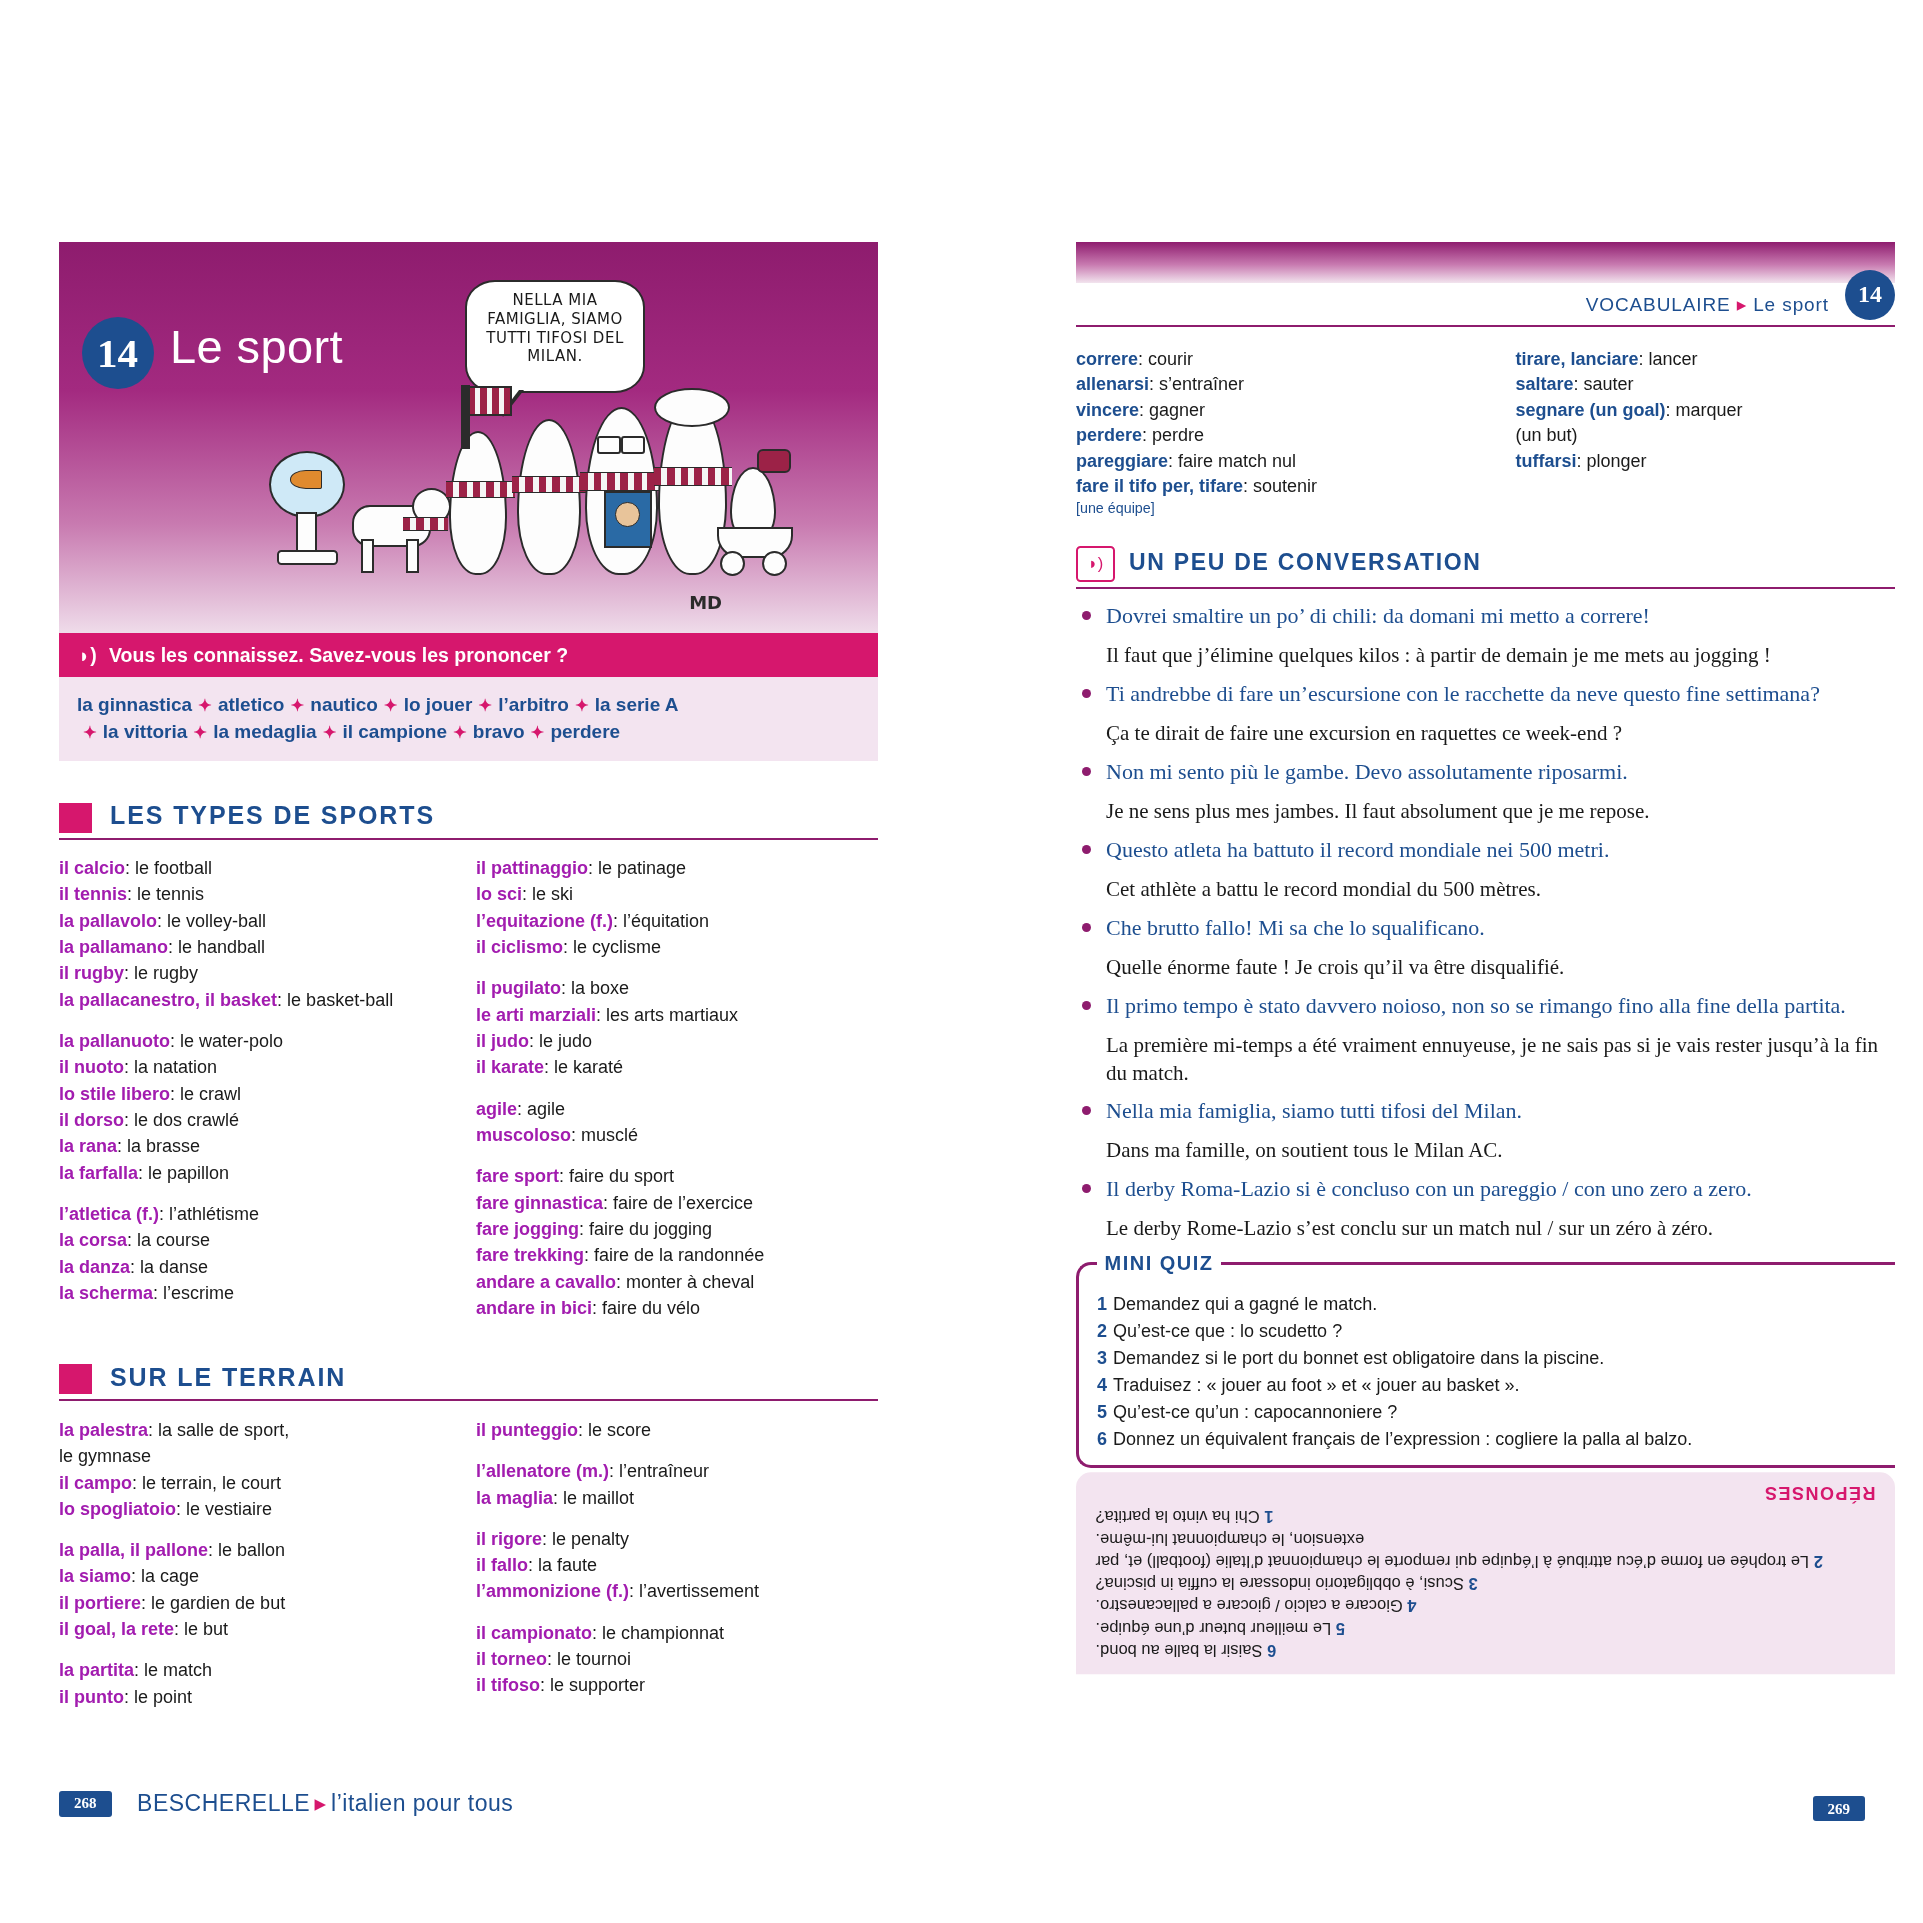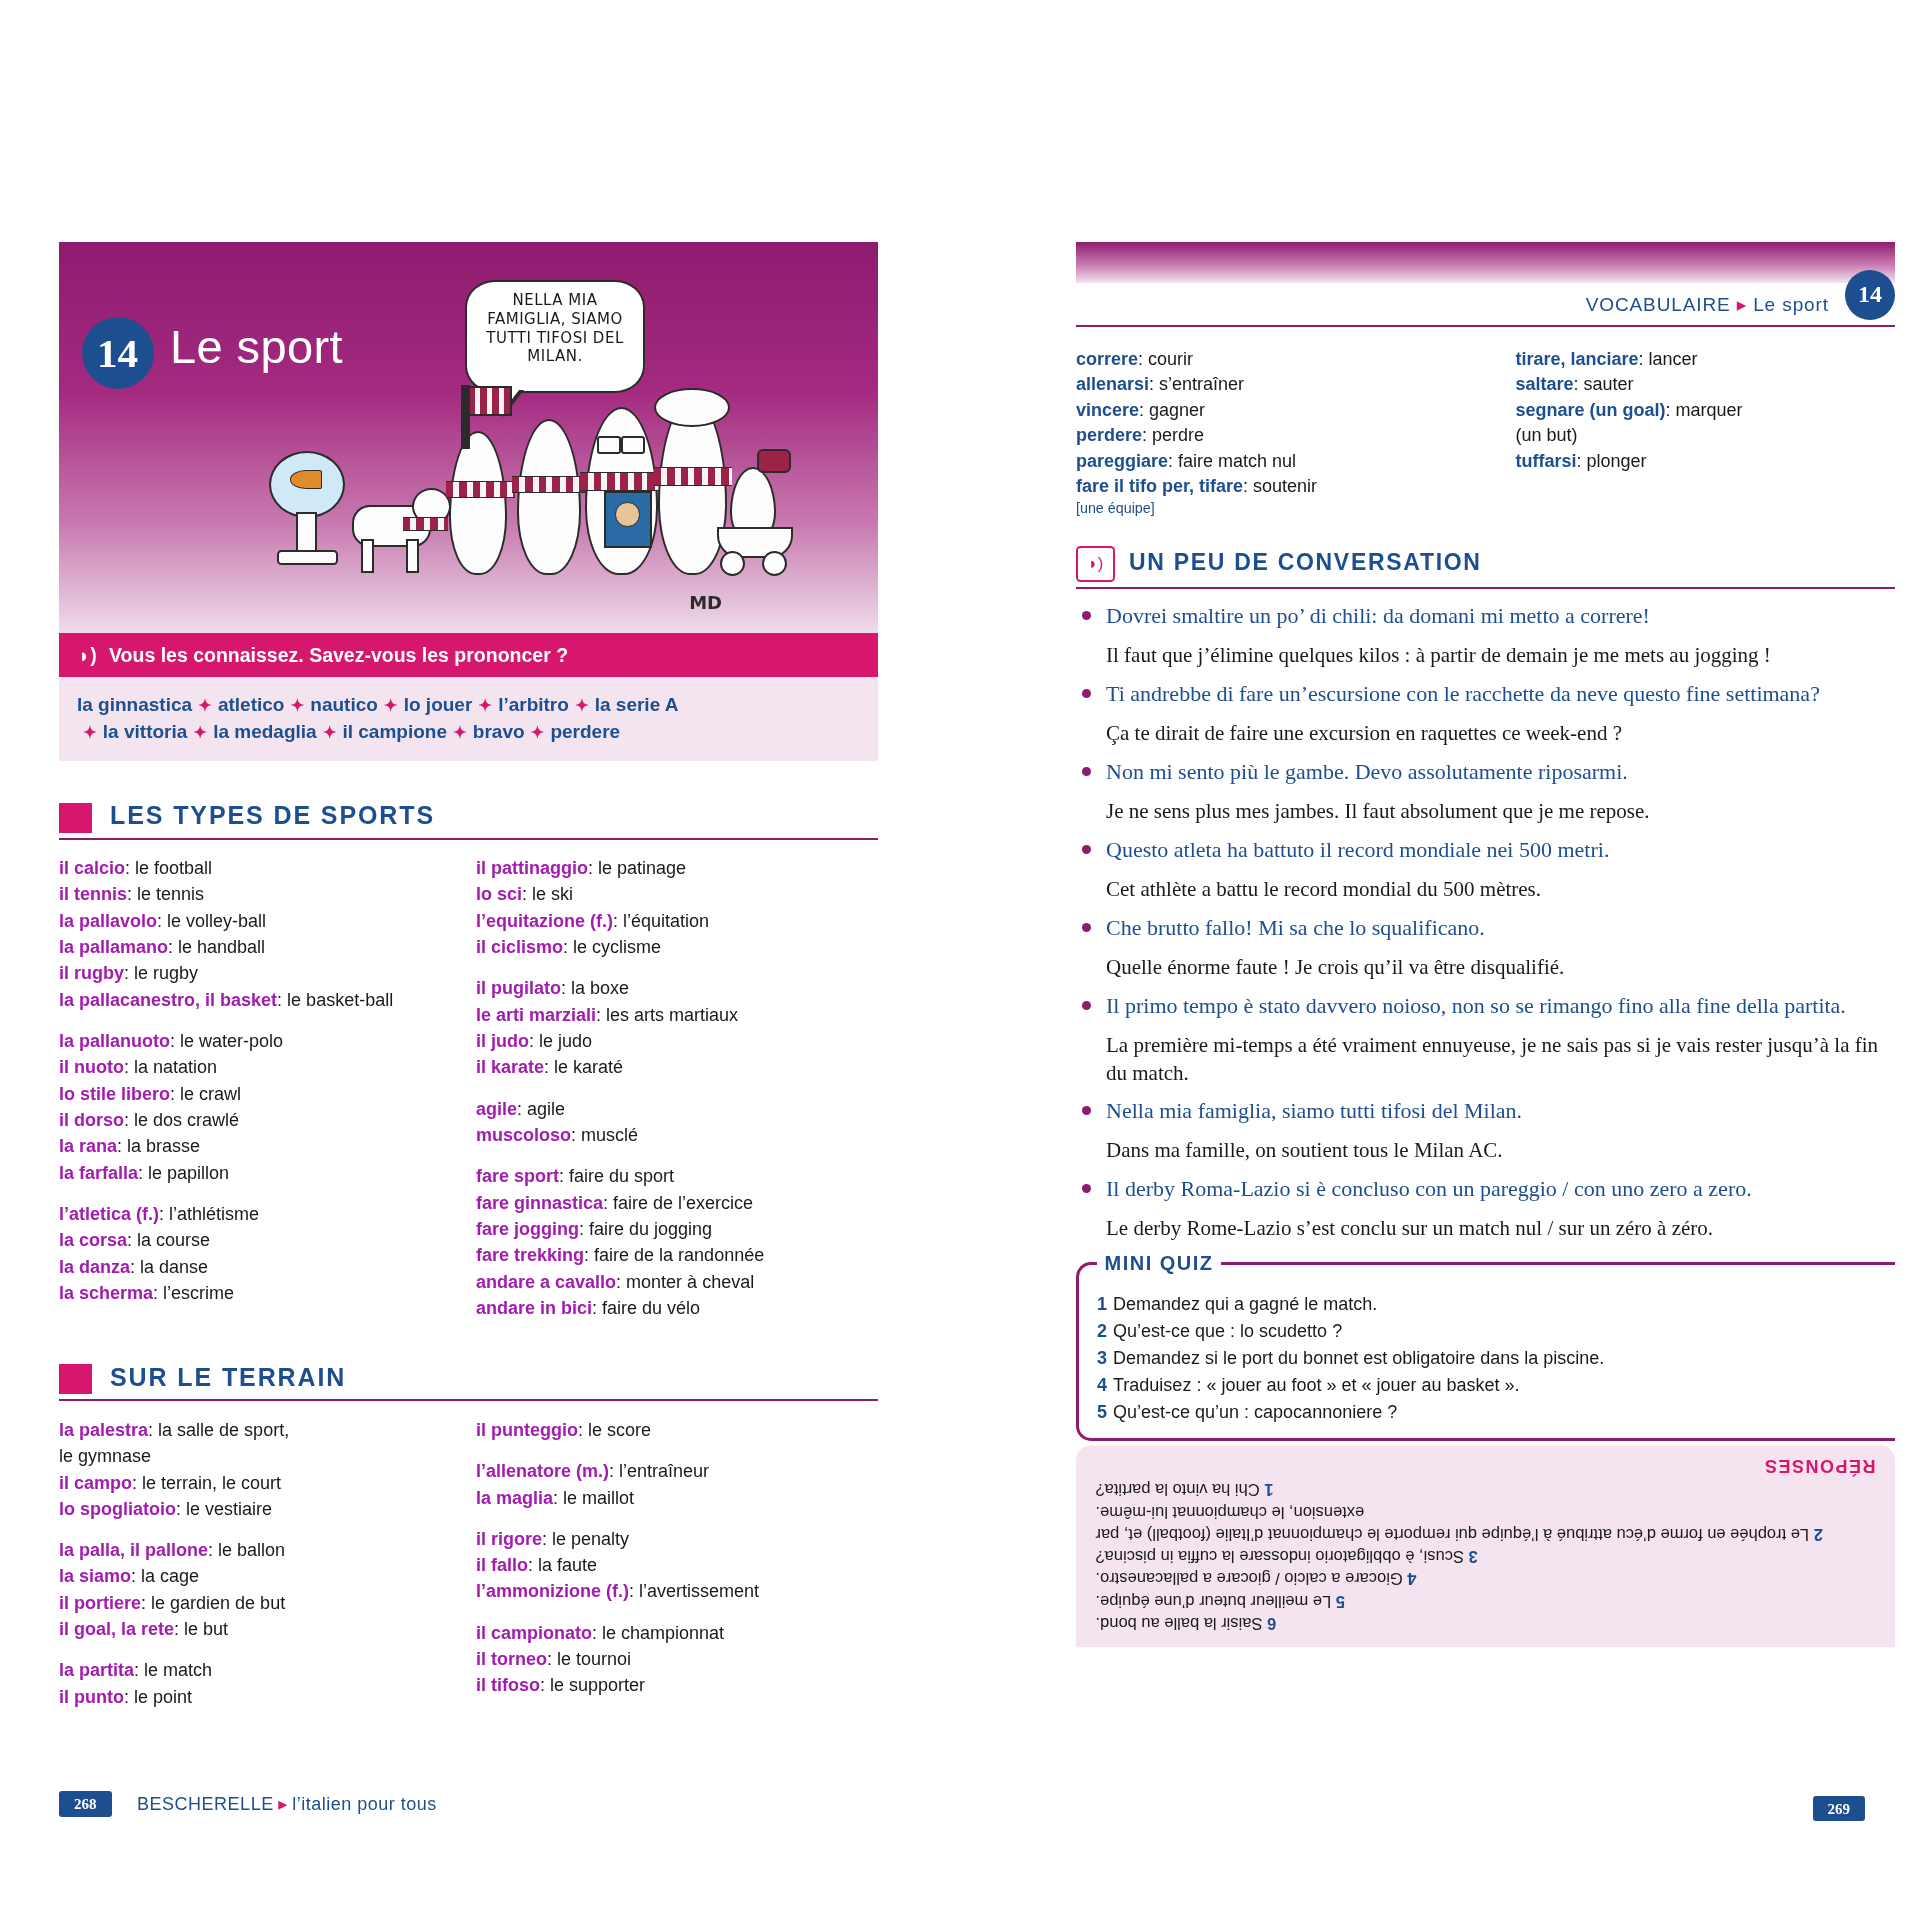--- a/index.html
+++ b/index.html
@@ -158,21 +158,21 @@
     color: #ffffff;
     font-size: 15px;
     font-weight: bold;
     padding: 4.5px 15px;
     border-radius: 3px;
     font-family: "Liberation Serif", serif;
   }
   .footer-text {
     margin-left: 25.6px;
     color: #1d4e8f;
-    font-size: 18px;
+    font-size: 23px;
     letter-spacing: 0.5px;
   }
   .footer-text .arrow { color: #d6176d; padding: 0 4.5px; }
 
   
   .right-page {
     position: absolute;
     left: 1076px; top: 242px;
     width: 819px; height: 1443px;
   }
@@ -545,20 +545,21 @@
     </div>
 
     <div class="quiz-box">
       <span class="quiz-title">MINI QUIZ</span>
       <div class="quiz-list">
         <div class="quiz-item"><span class="num">1</span><span>Demandez qui a gagné le match.</span></div>
         <div class="quiz-item"><span class="num">2</span><span>Qu’est-ce que : lo scudetto ?</span></div>
         <div class="quiz-item"><span class="num">3</span><span>Demandez si le port du bonnet est obligatoire dans la piscine.</span></div>
         <div class="quiz-item"><span class="num">4</span><span>Traduisez : « jouer au foot » et « jouer au basket ».</span></div>
         <div class="quiz-item"><span class="num">5</span><span>Qu’est-ce qu’un : capocannoniere ?</span></div>
+        <div class="quiz-item"><span class="num">6</span><span>Donnez un équivalent français de l’expression : cogliere la palla al balzo.</span></div>
       </div>
     </div>
 
     <div class="answers-box">
       <div class="answer-item"><span class="num">6</span> <span>Saisir la balle au bond.</span></div>
       <div class="answer-item"><span class="num">5</span> <span>Le meilleur buteur d’une équipe.</span></div>
       <div class="answer-item"><span class="num">4</span> <span>Giocare a calcio / giocare a pallacanestro.</span></div>
       <div class="answer-item"><span class="num">3</span> <span>Scusi, è obbligatorio indossare la cuffia in piscina?</span></div>
       <div class="answer-item"><span class="num">2</span> <span>Le trophée en forme d’écu attribué à l’équipe qui remporte le championnat d’Italie (football) et, par extension, le championnat lui-même.</span></div>
       <div class="answer-item"><span class="num">1</span> <span>Chi ha vinto la partita?</span></div>

